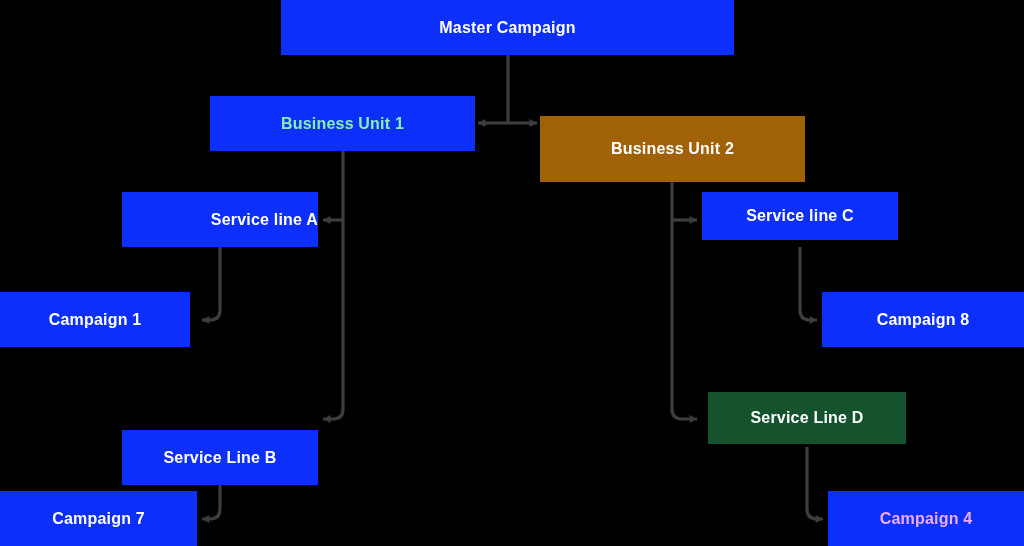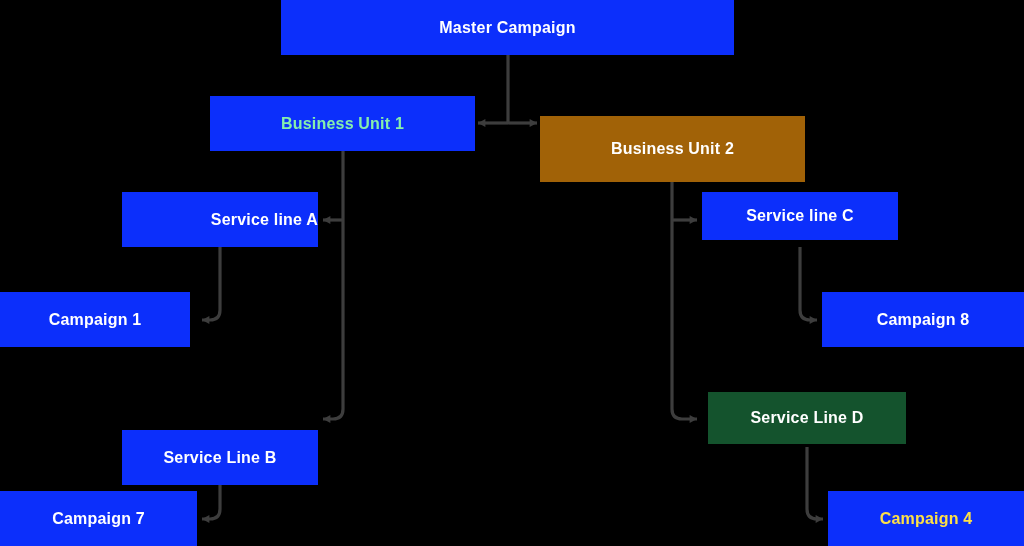--- a/index.html
+++ b/index.html
@@ -102,17 +102,17 @@
   </div>
   <div class="node" style="left: 0px; top: 292px; width: 190px; height: 55px; background: rgb(12, 47, 251); color: rgb(255, 255, 255);">
     <span>Campaign 1</span>
   </div>
   <div class="node" style="left: 0px; top: 491px; width: 197px; height: 55px; background: rgb(12, 47, 251); color: rgb(255, 255, 255);">
     <span>Campaign 7</span>
   </div>
   <div class="node" style="left: 822px; top: 292px; width: 202px; height: 55px; background: rgb(12, 47, 251); color: rgb(255, 255, 255);">
     <span>Campaign 8</span>
   </div>
-  <div class="node" style="left: 828px; top: 491px; width: 196px; height: 55px; background: rgb(12, 47, 251); color: #fde047;">
+  <div class="node" style="left: 828px; top: 491px; width: 196px; height: 55px; background: rgb(12, 47, 251); color: #f0abfc;">
     <span>Campaign 4</span>
   </div>
 
 </div>
 
 </body></html>

